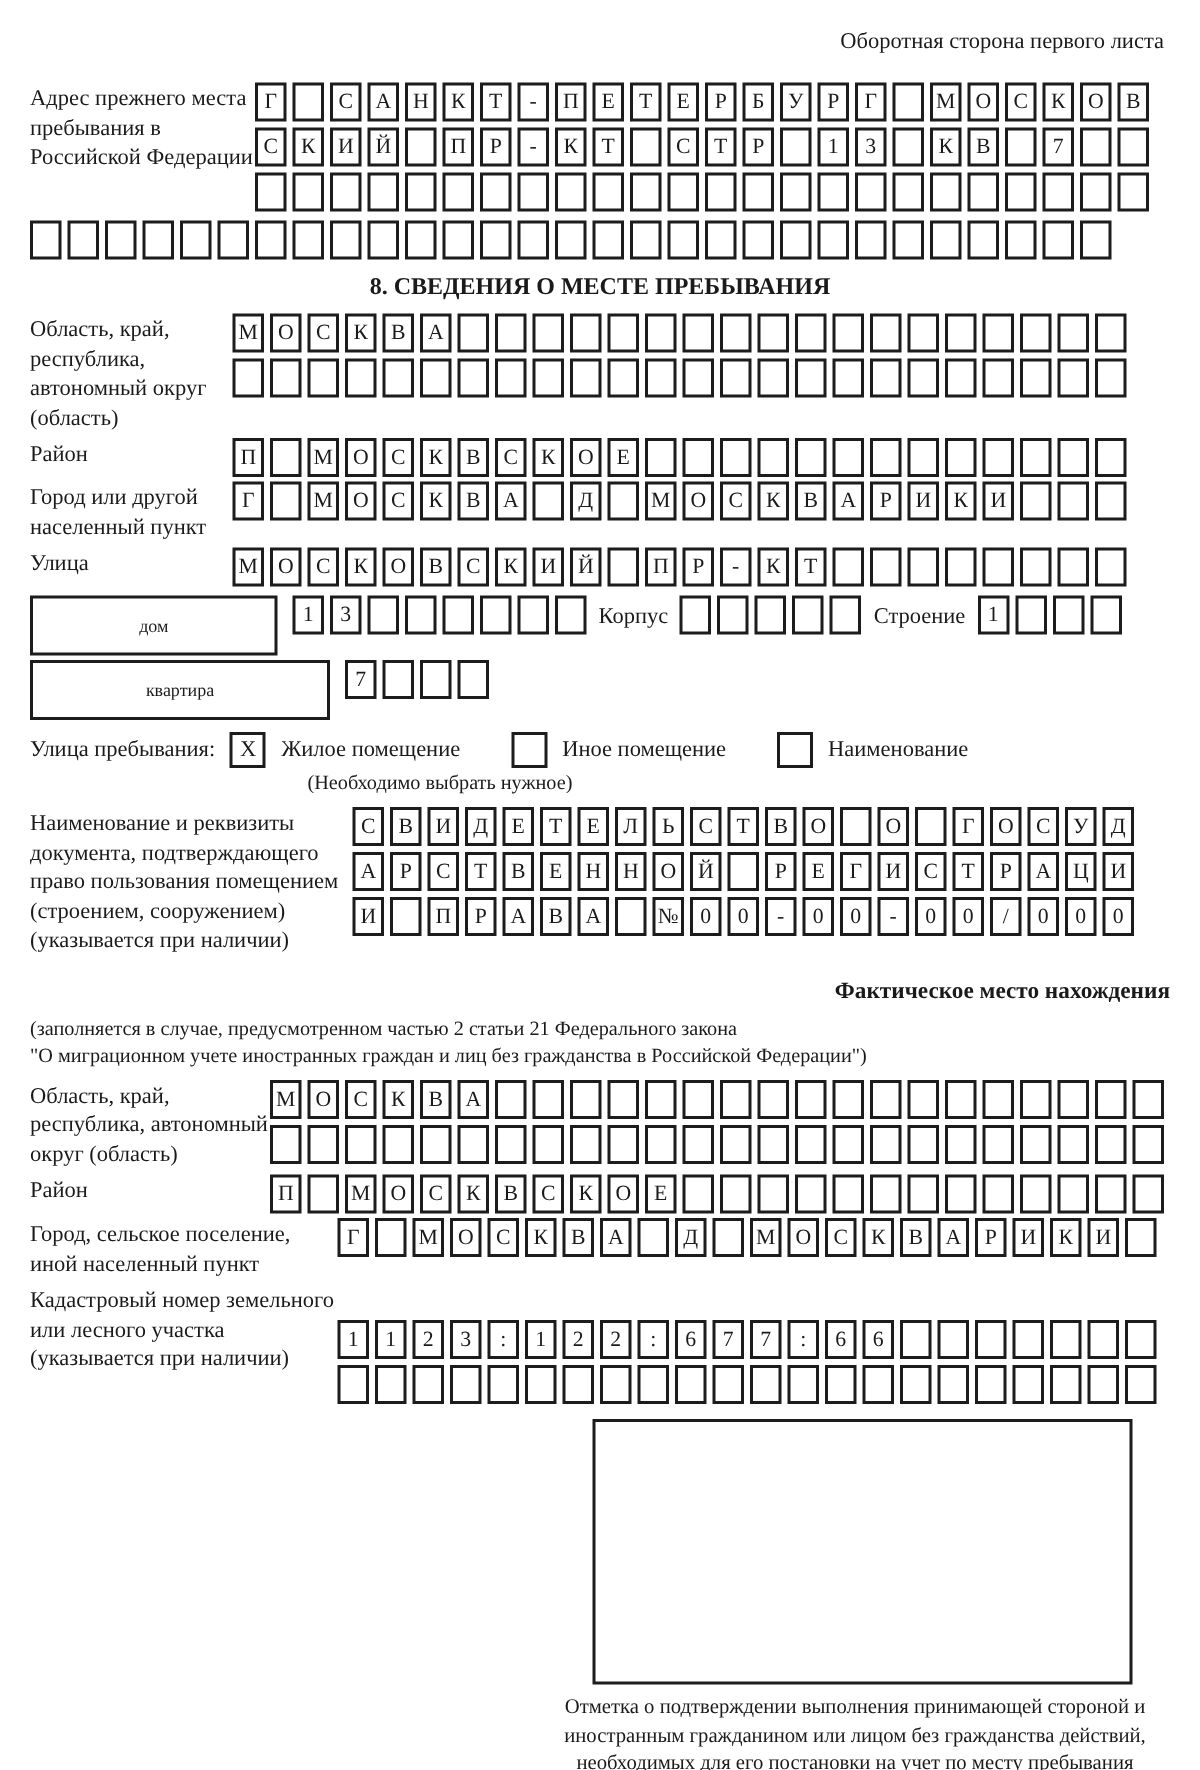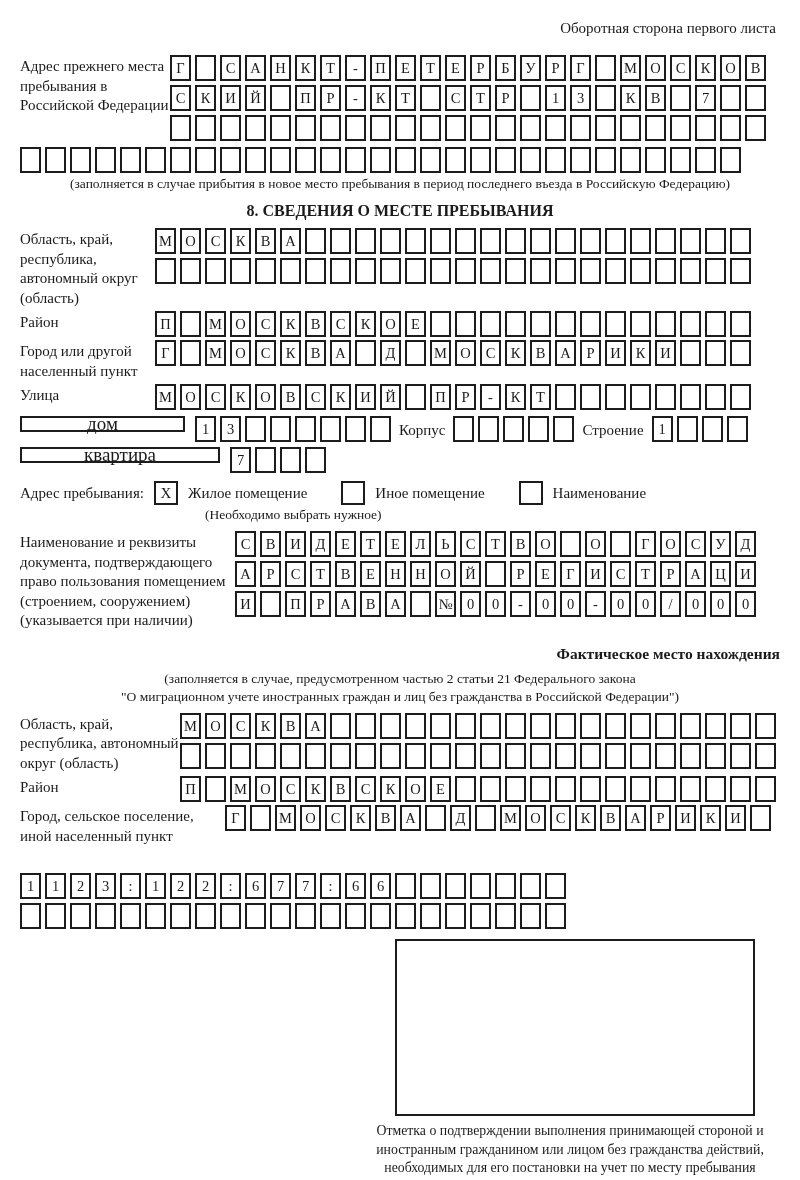--- a/index.html
+++ b/index.html
@@ -21,25 +21,25 @@
   .cellrow{display:flex;gap:4px;}
   .cell{
     flex:0 0 21px;width:21px;height:26px;box-sizing:border-box;
     border:2px solid #1c1c1c;background:#fff;
     font-size:14.5px;line-height:22px;text-align:center;
   }
   .caption{font-size:13.5px;margin:3px 0 6px 0;}
   .center{text-align:center;}
   .sec-title{font-weight:bold;font-size:16px;text-align:center;margin:10px 0 8px 0;}
   .sub-title{font-weight:bold;font-size:15.5px;text-align:right;margin:14px 0 8px 0;}
-  .note-line{font-size:13.5px;text-align:center;margin:2px 0;}
+  .note-line{font-size:13.5px;text-align:left;margin:2px 0;}
   .widebox{
-    box-sizing:border-box;border:2px solid #1c1c1c;height:16px;
+    box-sizing:border-box;border:2px solid #1c1c1c;height:40px;
     display:flex;align-items:center;justify-content:center;
-    font-size:19px;background:#fff;
+    font-size:12px;background:#fff;
   }
   .dom-box{width:165px;flex:0 0 165px;}
   .kv-box{width:200px;flex:0 0 200px;}
   .inline-lbl{font-size:15px;line-height:28px;margin:0 8px;white-space:nowrap;}
   .gap10{width:10px;flex:0 0 10px;}
   .mesto{display:flex;align-items:center;margin-top:8px;}
   .mesto-lbl{font-size:15px;margin-right:10px;}
   .checkbox{
     box-sizing:border-box;width:24px;height:24px;border:2px solid #1c1c1c;
     font-size:15px;line-height:20px;text-align:center;margin-right:10px;background:#fff;
@@ -171,21 +171,20 @@
       <span class="cell"></span>
       <span class="cell"></span>
       <span class="cell"></span>
       <span class="cell"></span>
       <span class="cell"></span>
       <span class="cell"></span>
       <span class="cell"></span>
       <span class="cell"></span>
       <span class="cell"></span>
     </div>
-  <div class="caption center">(заполняется в случае прибытия в новое место пребывания в период последнего въезда в Российскую Федерацию)</div>
 </section>
 
 <div class="sec-title">8. СВЕДЕНИЯ О МЕСТЕ ПРЕБЫВАНИЯ</div>
 
 <section>
   <div class="formrow">
     <div class="label w135">Область, край, республика, автономный округ (область)</div>
     <div class="rows">
       <div class="cellrow">
           <span class="cell">М</span>
@@ -367,21 +366,21 @@
     <div class="gap10"></div>
     <div class="cellrow">
         <span class="cell">7</span>
         <span class="cell"></span>
         <span class="cell"></span>
         <span class="cell"></span>
       </div>
   </div>
 
   <div class="mesto">
-    <span class="mesto-lbl">Адрес пребывания:</span>
+    <span class="mesto-lbl">Улица пребывания:</span>
     <span class="checkbox">X</span>
     <span class="opt-label">Жилое помещение</span>
     <span class="checkbox"></span>
     <span class="opt-label">Иное помещение</span>
     <span class="checkbox"></span>
     <span class="opt-label">Наименование</span>
   </div>
   <div class="mesto-note">(Необходимо выбрать нужное)</div>
 
   <div class="formrow doc-block">
@@ -575,20 +574,21 @@
         <span class="cell">А</span>
         <span class="cell">Р</span>
         <span class="cell">И</span>
         <span class="cell">К</span>
         <span class="cell">И</span>
         <span class="cell"></span>
       </div>
   </div>
 
   <div class="formrow">
+    <div class="label w205">Кадастровый номер земельного или лесного участка (указывается при наличии)</div>
     <div class="rows" style="padding-top:24px;">
       <div class="cellrow">
           <span class="cell">1</span>
           <span class="cell">1</span>
           <span class="cell">2</span>
           <span class="cell">3</span>
           <span class="cell">:</span>
           <span class="cell">1</span>
           <span class="cell">2</span>
           <span class="cell">2</span>

